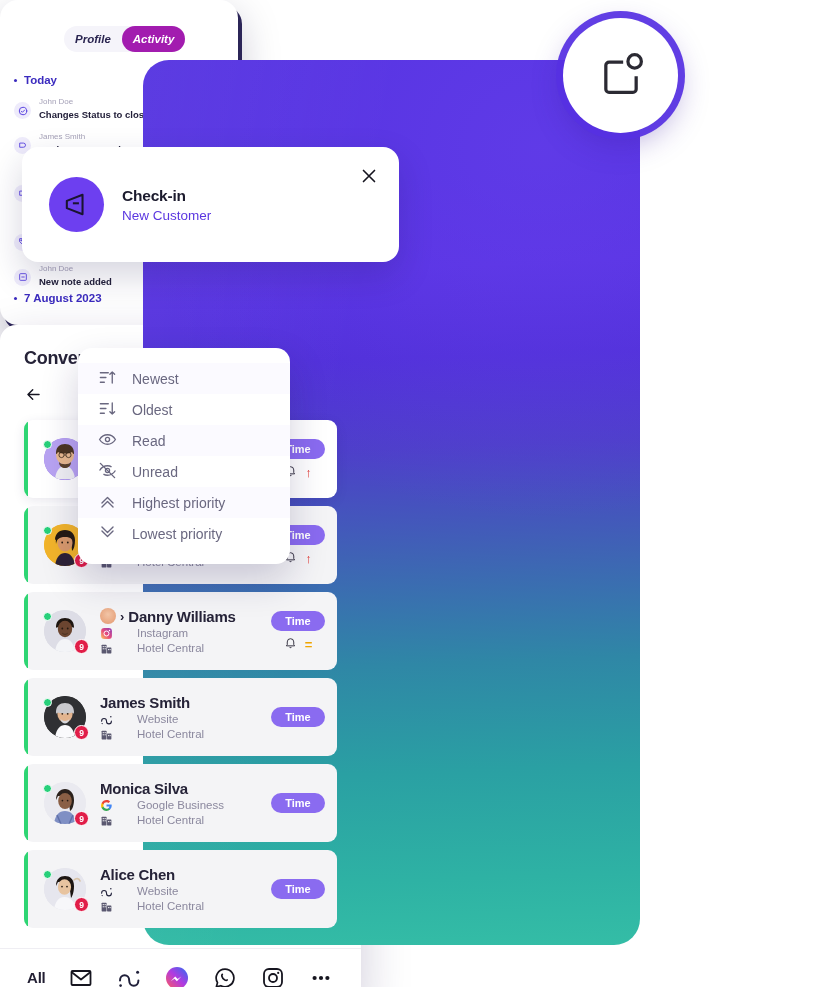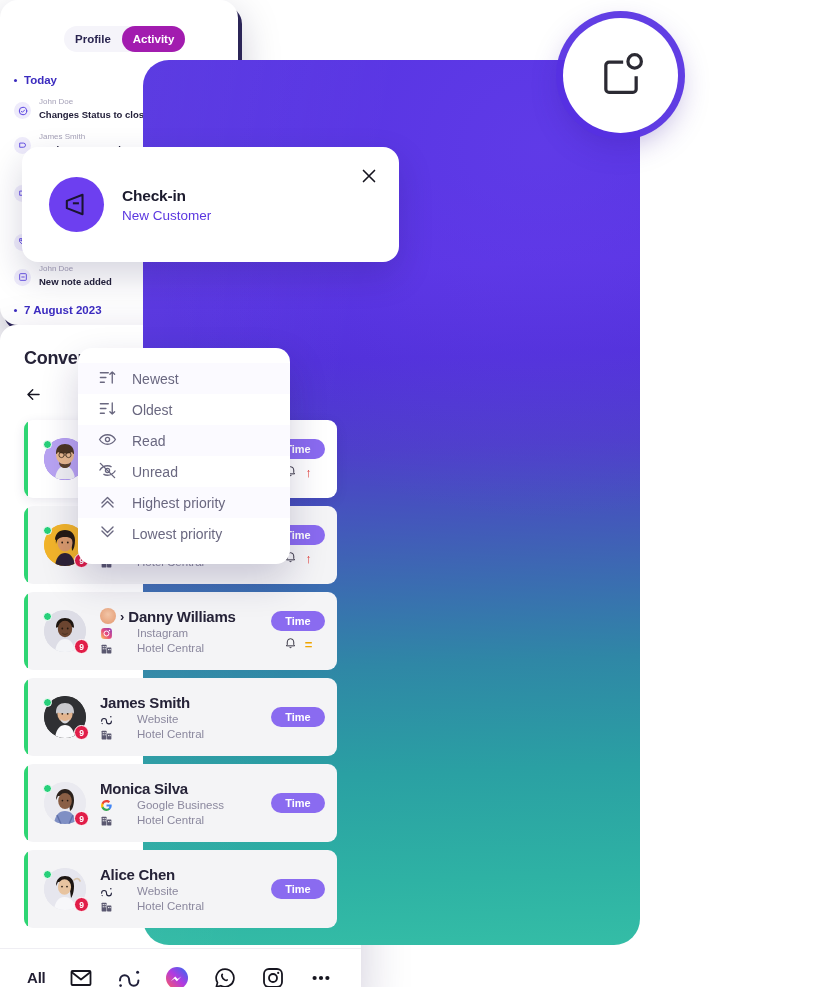--- a/index.html
+++ b/index.html
@@ -94,21 +94,21 @@
     left: 567px; top: 293px; width: 238px; height: 325px;
     border-radius: 18px;
     background: #fff;
     box-shadow: 4px 6px 0 0 #2b2557, 0 16px 40px rgba(20,15,60,.25);
     z-index: 13; padding: 18px 16px 10px 14px; overflow: hidden;
   }
   .seg {
     margin: 8px auto 0; width: 108px; height: 26px;
     background: #f5f4fa; border-radius: 14px;
     display: flex; align-items: center; justify-content: space-between;
-    padding: 0; position: relative;
+    padding: 0; position: relative; font-style: italic;
   }
   .seg-btn {
     font-size: 11.5px; font-weight: 600; color: #2a2550;
     height: 26px; line-height: 26px; padding: 0 11px; border-radius: 14px;
   }
   .seg-btn.active { background: #a21caf; color: #fff; }
   .act-group {
     margin-top: 22px; font-size: 11.5px; font-weight: 700; color: #3b2bbf;
     display: flex; align-items: center; gap: 7px;
   }
@@ -382,21 +382,21 @@
             <path d="M9 12h6" stroke-linecap="round"></path>
         </svg>
       </div>
       <div class="act-body">
         <div class="act-who">John Doe</div>
         <div class="act-what">New note added</div>
       </div>
       <div class="act-time">08:00</div>
     </div>
 
-    <div class="act-group" style="margin-top:16px">7 August 2023</div>
+    <div class="act-group" style="margin-top:4px">7 August 2023</div>
   </div>
 
   <div class="conv-panel">
     <div class="conv-head">
       <div class="conv-title">Conversations</div>
       <div class="start-new">
         <span>
           <svg viewBox="0 0 24 24" fill="none" stroke="#4b2fe0" stroke-width="1.6" stroke-linecap="round">
             <circle cx="12" cy="12" r="9.2"></circle>
               <path d="M12 8v8M8 12h8"></path>

